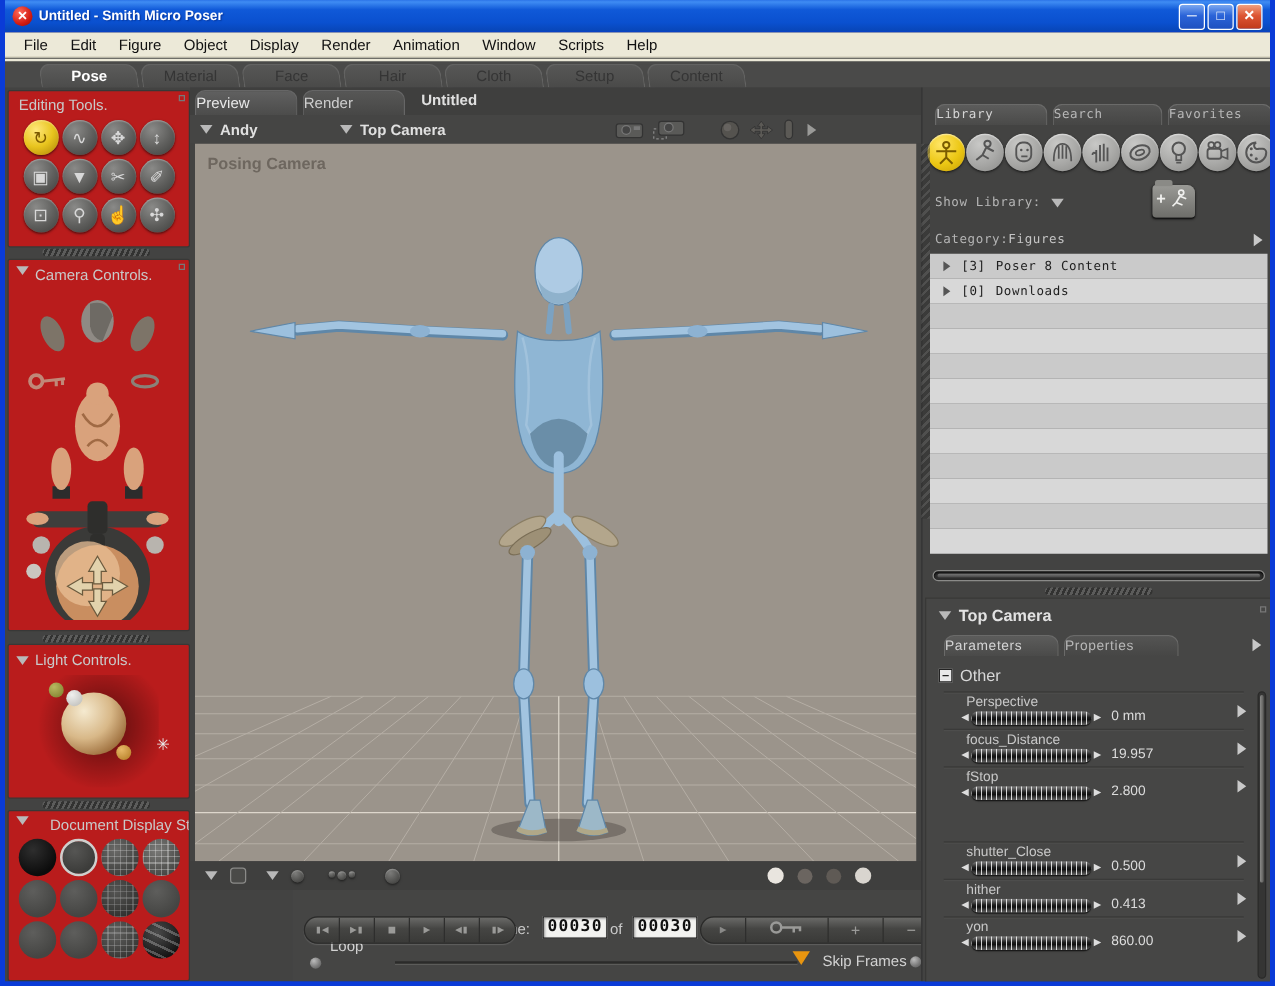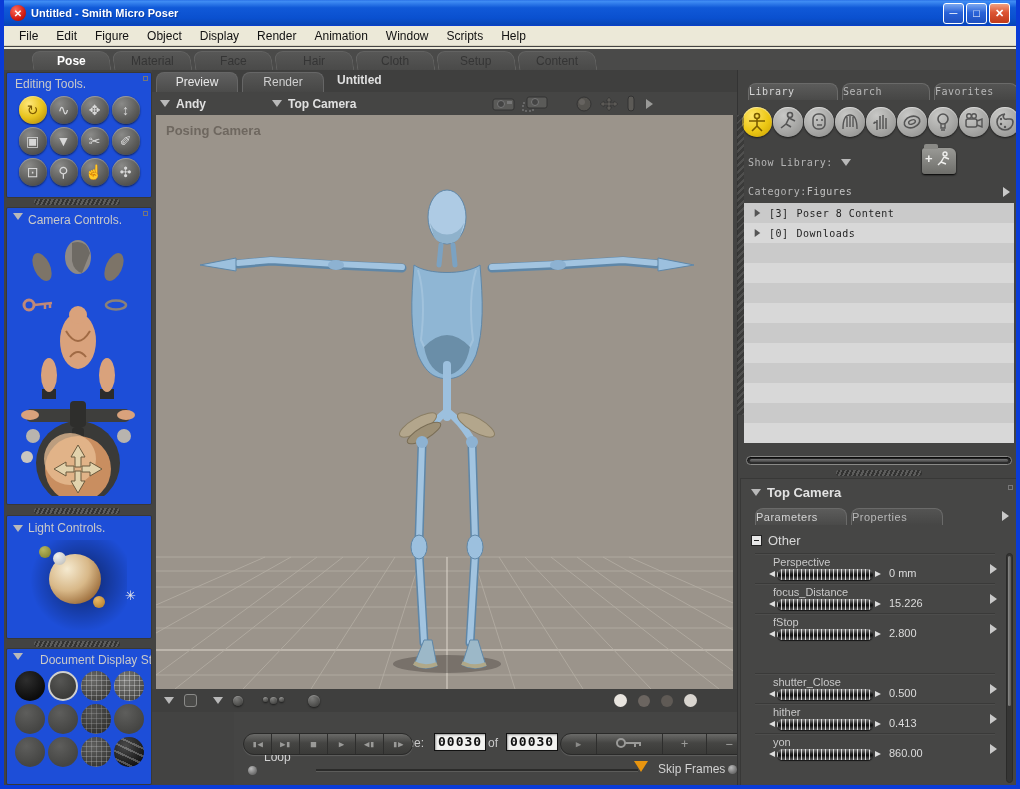--- a/index.html
+++ b/index.html
@@ -43,21 +43,21 @@
   .ptitle { color:#c9c9c9; font-size:12px; white-space:nowrap; }
   .tri-d { width:0; height:0; border-left:5px solid transparent; border-right:5px solid transparent;
     border-top:7px solid #b9b9b9; display:inline-block; }
   .tri-r { width:0; height:0; border-top:5px solid transparent; border-bottom:5px solid transparent;
     border-left:7px solid #c9c9c9; display:inline-block; }
   .grip-h { height:6px; width:86px; border-radius:3px;
     background:repeating-linear-gradient(115deg,#5c5c5b 0 2px,#323231 2px 4px); }
   .corner-box { width:5px; height:5px; border:1px solid #777; }
 
   
-  .lpanel { left:2px; width:146px; background:#1d4ed8; border:1px solid #383837; border-radius:2px; }
+  .lpanel { left:2px; width:146px; background:#b91c1c; border:1px solid #383837; border-radius:2px; }
   .toolgrid { display:grid; grid-template-columns:repeat(4,28px); gap:3px; justify-content:center; margin-top:5px; }
   .toolbtn { width:28px; height:28px; border-radius:50%; color:#d8d8d8; font-size:14px;
     display:flex; align-items:center; justify-content:center;
     background:radial-gradient(circle at 35% 28%,#8a8a88,#5e5e5c 55%,#3e3e3c);
     box-shadow:inset 0 1px 1px rgba(255,255,255,.3), 0 1px 2px rgba(0,0,0,.6); }
   .toolbtn.sel { background:radial-gradient(circle at 35% 28%,#ffe77a,#e8c41e 50%,#a87f06); color:#7a5800; }
   .ball { border-radius:50%; background:radial-gradient(circle at 35% 28%,#7c7c7a,#565654 55%,#383836);
     box-shadow:inset 0 1px 1px rgba(255,255,255,.25), 0 1px 2px rgba(0,0,0,.55); }
   .sphgrid { display:grid; grid-template-columns:repeat(4,30px); gap:3px; justify-content:center; margin-top:4px; }
   .sph { width:30px; height:30px; border-radius:50%; }
@@ -68,21 +68,21 @@
                       repeating-linear-gradient(90deg,rgba(200,200,200,.35) 0 1px,transparent 1px 5px),
                       radial-gradient(circle at 38% 30%,#6a6a68,#3e3e3c 75%); }
   .s-dim { background:radial-gradient(circle at 38% 30%,#5e5e5c,#454543 70%); }
   .s-tex { background:radial-gradient(circle at 38% 30%,#555,#1a1a1a 70%);
      background-image:repeating-linear-gradient(25deg,rgba(255,255,255,.25) 0 2px,transparent 2px 7px),
                       radial-gradient(circle at 38% 30%,#4a4a4a,#141414 75%); }
 
   
   .dtab { position:absolute; height:20px; border:1px solid #666; border-bottom:none;
     border-radius:8px 8px 0 0; background:linear-gradient(180deg,#575756,#474746);
-    color:#cfcfcf; font-size:12px; text-align:center; line-height:19px; }
+    color:#cfcfcf; font-size:12px; text-align:left; line-height:19px; }
   .dtab.active { background:linear-gradient(180deg,#606060,#4c4c4b); color:#e8e8e8; }
   #viewport { left:152px; top:115px; width:577px; height:574px; background:#9b948b; overflow:hidden; }
   #viewport-label { left:10px; top:8px; color:#6e675f; font-weight:bold; font-size:13px; }
   .hdr-icon { display:inline-flex; align-items:center; justify-content:center; height:20px; }
 
   
   .ltab { position:absolute; height:17px; border:1px solid #6a6a69; border-bottom:none;
     border-radius:8px 8px 0 0; background:linear-gradient(180deg,#545453,#464645);
     color:#b8b8b8; text-align:left; line-height:16px;
     font-family:"DejaVu Sans Mono", monospace; font-size:10px; letter-spacing:.5px; }
@@ -588,21 +588,21 @@
           </span>
         <span class="pvalue">0 mm</span>
         <span class="tri-r parrow"></span>
       </div>
       <div class="prow" style="top:104px;">
         <span class="plabel">focus_Distance</span>
         <span class="dial">
             <i class="l"></i>
             <i class="r"></i>
           </span>
-        <span class="pvalue">15.226</span>
+        <span class="pvalue">19.957</span>
         <span class="tri-r parrow"></span>
       </div>
       <div class="prow" style="top:134px;">
         <span class="plabel">fStop</span>
         <span class="dial">
             <i class="l"></i>
             <i class="r"></i>
           </span>
         <span class="pvalue">2.800</span>
         <span class="tri-r parrow"></span>

